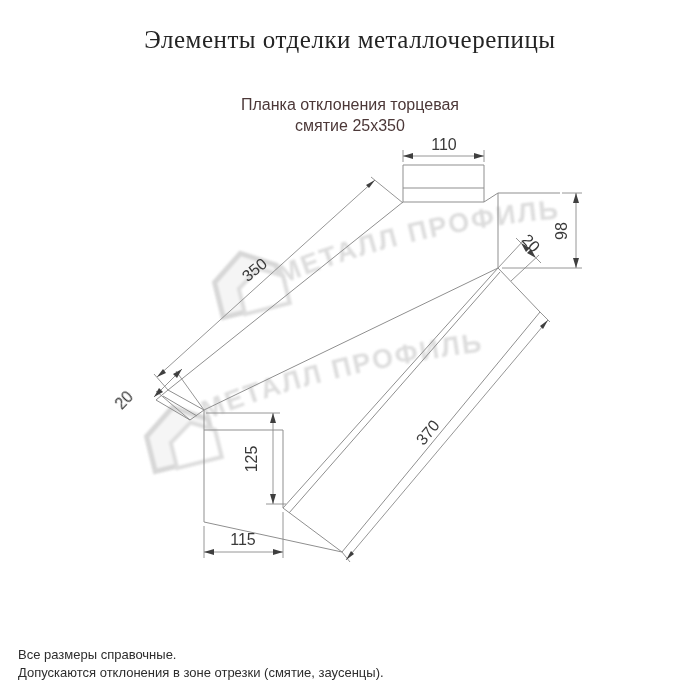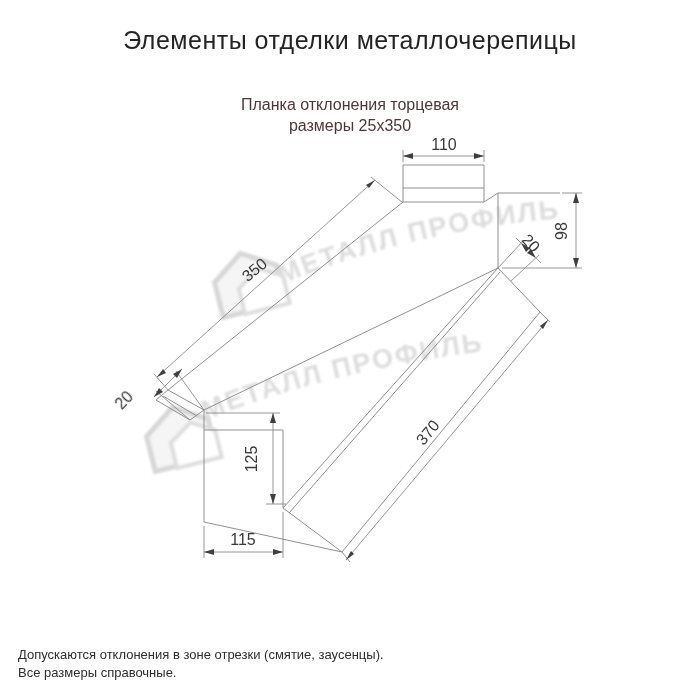--- a/index.html
+++ b/index.html
@@ -1,19 +1,19 @@
 <!DOCTYPE html>
 <html><head>
 <meta charset="utf-8">
 <style>
   html,body{margin:0;padding:0;background:#ffffff;}
   #page{position:relative;width:700px;height:700px;background:#ffffff;overflow:hidden;
         font-family:"Liberation Sans", sans-serif;}
   .title{position:absolute;top:26px;left:0;width:100%;text-align:center;
-         font-size:25px;color:#242424;letter-spacing:0.5px;}
+         font-size:25px;color:#242424;letter-spacing:0.5px;font-family:Liberation Serif, serif;}
   .subtitle{position:absolute;top:94px;left:0;width:100%;text-align:center;
             font-size:16px;line-height:21px;color:#4c3838;}
   .footer{position:absolute;left:18px;top:646px;font-size:13px;line-height:18px;color:#2d2d2d;}
   svg{position:absolute;left:0;top:0;}
   .part{stroke:#8f8f8f;stroke-width:1;fill:none;}
   .dimline{stroke:#8a8a8a;stroke-width:0.9;fill:none;}
   .arrow{fill:#3f3f3f;stroke:none;}
   .dimtext{font-family:"Liberation Sans",sans-serif;font-size:16px;fill:#3a3a3a;}
   .wmtext{font-family:"Liberation Sans",sans-serif;font-size:27px;font-weight:bold;
           letter-spacing:2px;}
@@ -22,21 +22,21 @@
 </style>
 </head>
 <body>
 
 <div id="page">
 
   <div class="title">Элементы отделки металлочерепицы</div>
 
   <div class="subtitle">
     <div>Планка отклонения торцевая</div>
-    <div>размеры 25х350</div>
+    <div>смятие 25х350</div>
   </div>
 
   <svg width="700" height="700" viewBox="0 0 700 700">
 
     <defs>
       <filter id="soft" x="-20%" y="-20%" width="140%" height="140%">
         <feGaussianBlur stdDeviation="0.8"></feGaussianBlur>
       </filter>
       <path id="wmp1" d="M282,284 Q410,232 552,219" fill="none"></path>
       <path id="wmp2" d="M206,420 Q330,370 500,349" fill="none"></path>
@@ -122,17 +122,17 @@
 
     <g>
       <path class="dimline" d="M342,552 L350,562 M540,312 L550,322 M346,560 L548,320"></path>
       <polygon class="arrow" points="346,560 354,554 351,551"></polygon>
       <polygon class="arrow" points="548,320 543,329 540,326"></polygon>
       <text class="dimtext" transform="translate(432,436) rotate(-50)" text-anchor="middle">370</text>
     </g>
   </svg>
 
   <div class="footer">
+    <div>Все размеры справочные.</div>
     <div>Допускаются отклонения в зоне отрезки (смятие, заусенцы).</div>
-    <div>Все размеры справочные.</div>
   </div>
 
 </div>
 
 </body></html>

